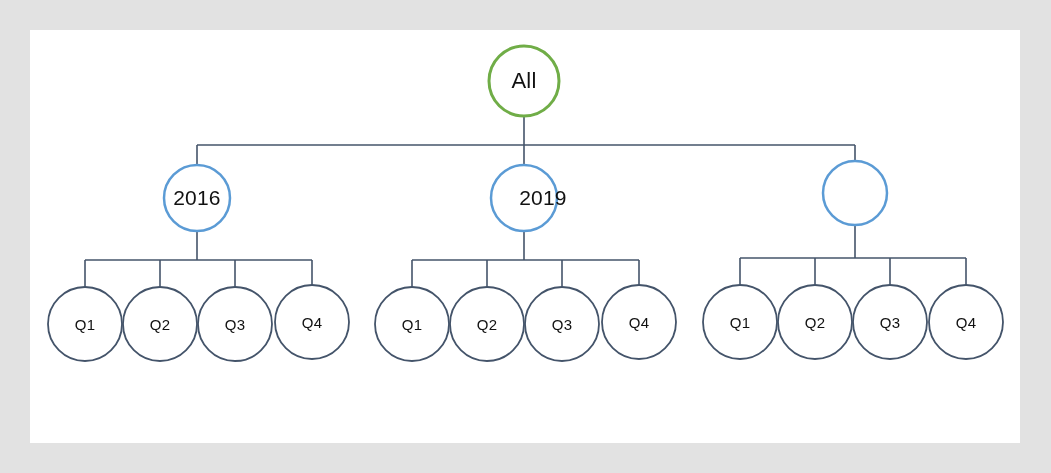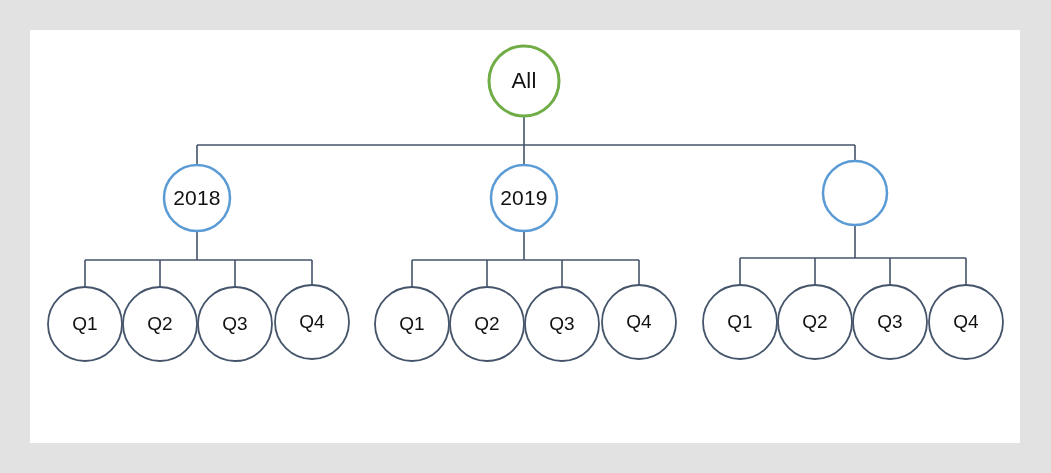--- a/index.html
+++ b/index.html
@@ -39,21 +39,21 @@
     display: flex;
     align-items: center;
     justify-content: center;
     color: #111111;
     letter-spacing: 0.2px;
     white-space: nowrap;
     pointer-events: none;
   }
   .label-root { font-size: 22px; }
   .label-year { font-size: 21px; }
-  .label-quarter { font-size: 19px; }
+  .label-quarter { font-size: 15px; }
 </style>
 </head>
 <body>
 
 <div id="stage">
 
   <div id="canvas"></div>
 
   <svg id="diagram-svg" viewBox="0 0 1051 473" xmlns="http://www.w3.org/2000/svg">
 
@@ -115,22 +115,22 @@
       <circle cx="855" cy="193" r="32" fill="#ffffff" stroke="#5b9bd5" stroke-width="2.5"></circle>
     </g>
 
     <g>
       <circle cx="524" cy="81" r="35" fill="#ffffff" stroke="#70ad47" stroke-width="3"></circle>
     </g>
   </svg>
 
   <div class="node-label label-root" style="left:489px; top:46px; width:70px; height:70px;">All</div>
 
-  <div class="node-label label-year" style="left:164px; top:165px; width:66px; height:66px;">2018</div>
-  <div class="node-label label-year" style="left:491px; top:165px; width:66px; height:66px;">2019</div>
+  <div class="node-label label-year" style="left:164px; top:165px; width:66px; height:66px;">2016</div>
+  <div class="node-label label-year" style="left:510px; top:165px; width:66px; height:66px;">2019</div>
 
   <div class="node-label label-quarter" style="left:48px; top:287px; width:74px; height:74px;">Q1</div>
   <div class="node-label label-quarter" style="left:123px; top:287px; width:74px; height:74px;">Q2</div>
   <div class="node-label label-quarter" style="left:198px; top:287px; width:74px; height:74px;">Q3</div>
   <div class="node-label label-quarter" style="left:275px; top:285px; width:74px; height:74px;">Q4</div>
 
   <div class="node-label label-quarter" style="left:375px; top:287px; width:74px; height:74px;">Q1</div>
   <div class="node-label label-quarter" style="left:450px; top:287px; width:74px; height:74px;">Q2</div>
   <div class="node-label label-quarter" style="left:525px; top:287px; width:74px; height:74px;">Q3</div>
   <div class="node-label label-quarter" style="left:602px; top:285px; width:74px; height:74px;">Q4</div>

